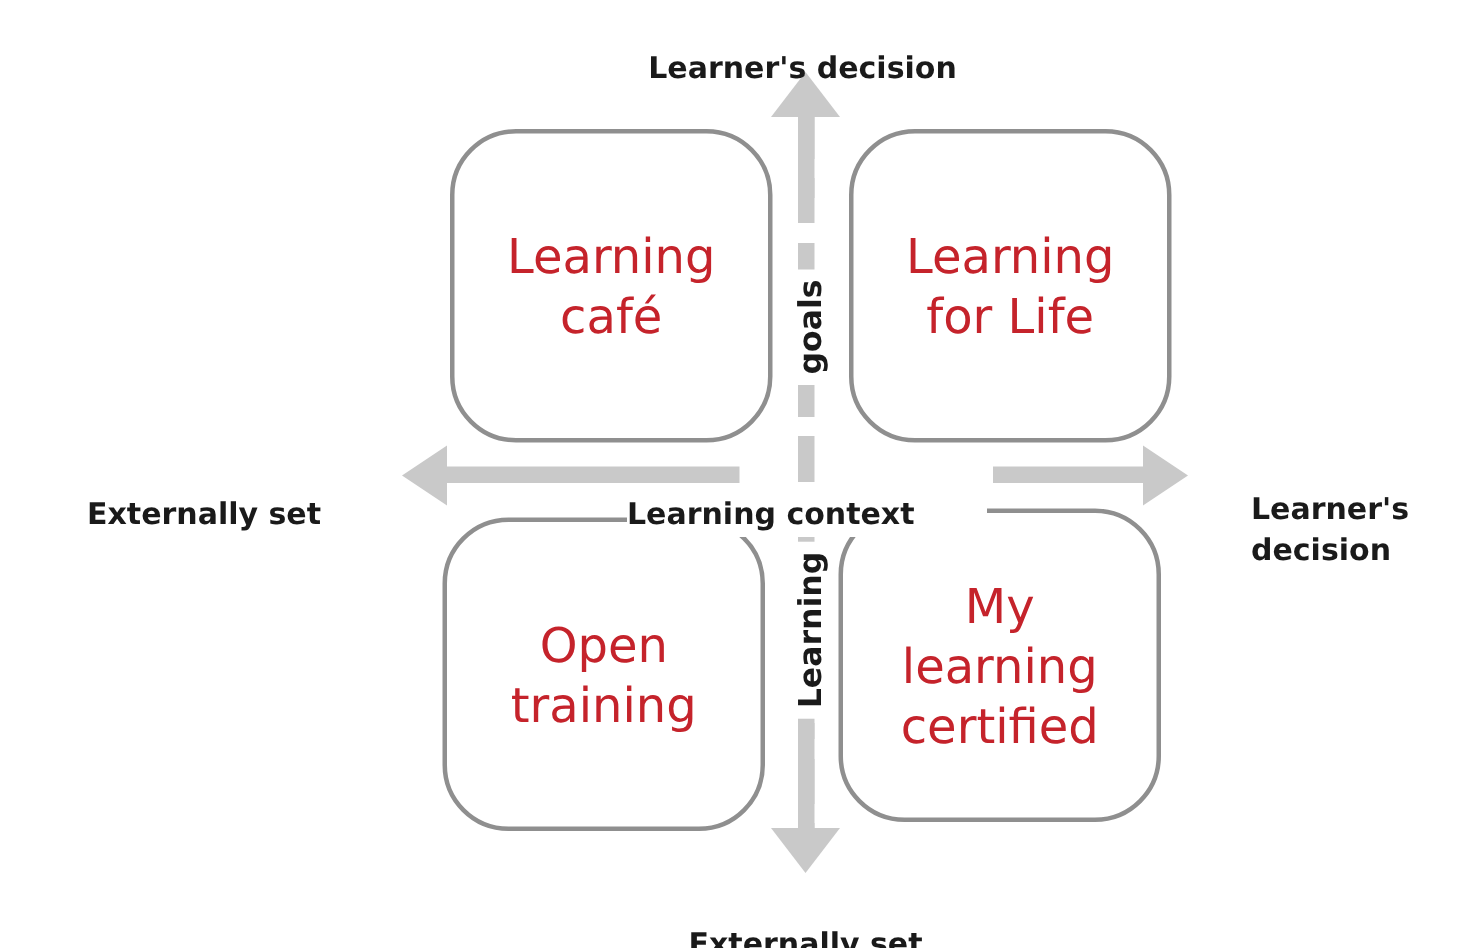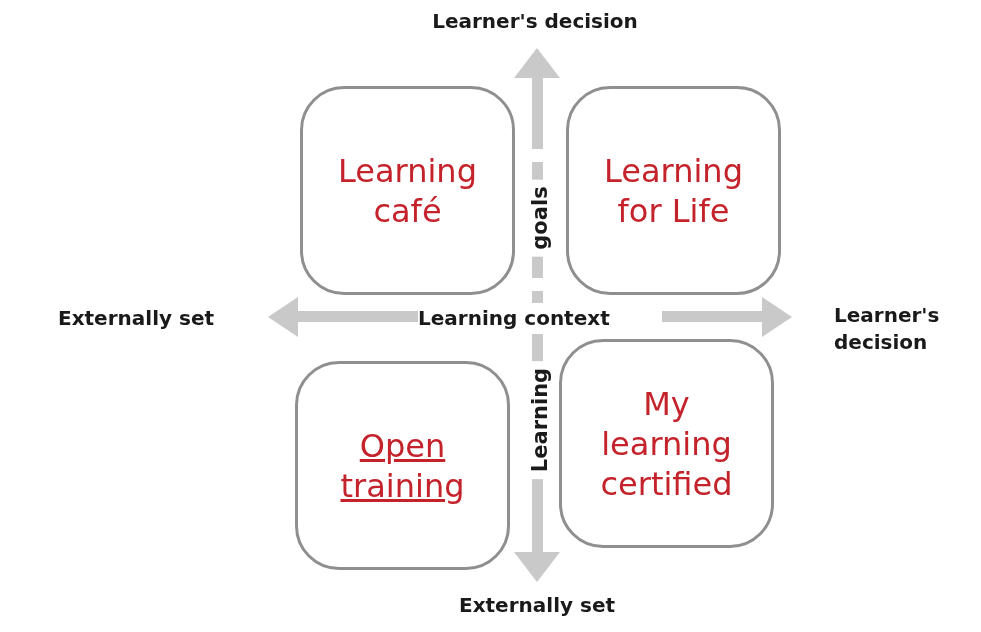--- a/index.html
+++ b/index.html
@@ -61,28 +61,29 @@
     background:var(--background);
     display:flex;align-items:center;justify-content:center;
     text-align:center;
     color:var(--quadrant-text-red);
     font-size:32px;line-height:1.25;
     white-space:pre-line;
     z-index:2;
   }
   .quad.tl{left:300px;top:86px;}
   .quad.tr{left:566px;top:86px;}
-  .quad.bl{left:295px;top:361px;text-decoration:underline;}
+  .quad.bl{left:295px;top:345px;}
   .quad.br{left:559px;top:339px;text-align:center;}
   
   .axis-label{
     position:absolute;
     color:var(--label-text-black);
     font-weight:bold;font-size:20px;line-height:1.35;
     z-index:3;
+    margin-top:24px;
   }
   .lbl-top{left:385px;top:8px;width:300px;text-align:center;}
   .lbl-bottom{left:407px;top:592px;width:260px;text-align:center;}
   .lbl-left{left:58px;top:305px;width:190px;text-align:left;}
   .lbl-right{left:834px;top:302px;width:150px;text-align:left;white-space:pre-line;}
   .lbl-center{
     left:418px;top:303px;width:240px;text-align:left;
     background:var(--background);padding:2px 0;
   }
   .v-word{

